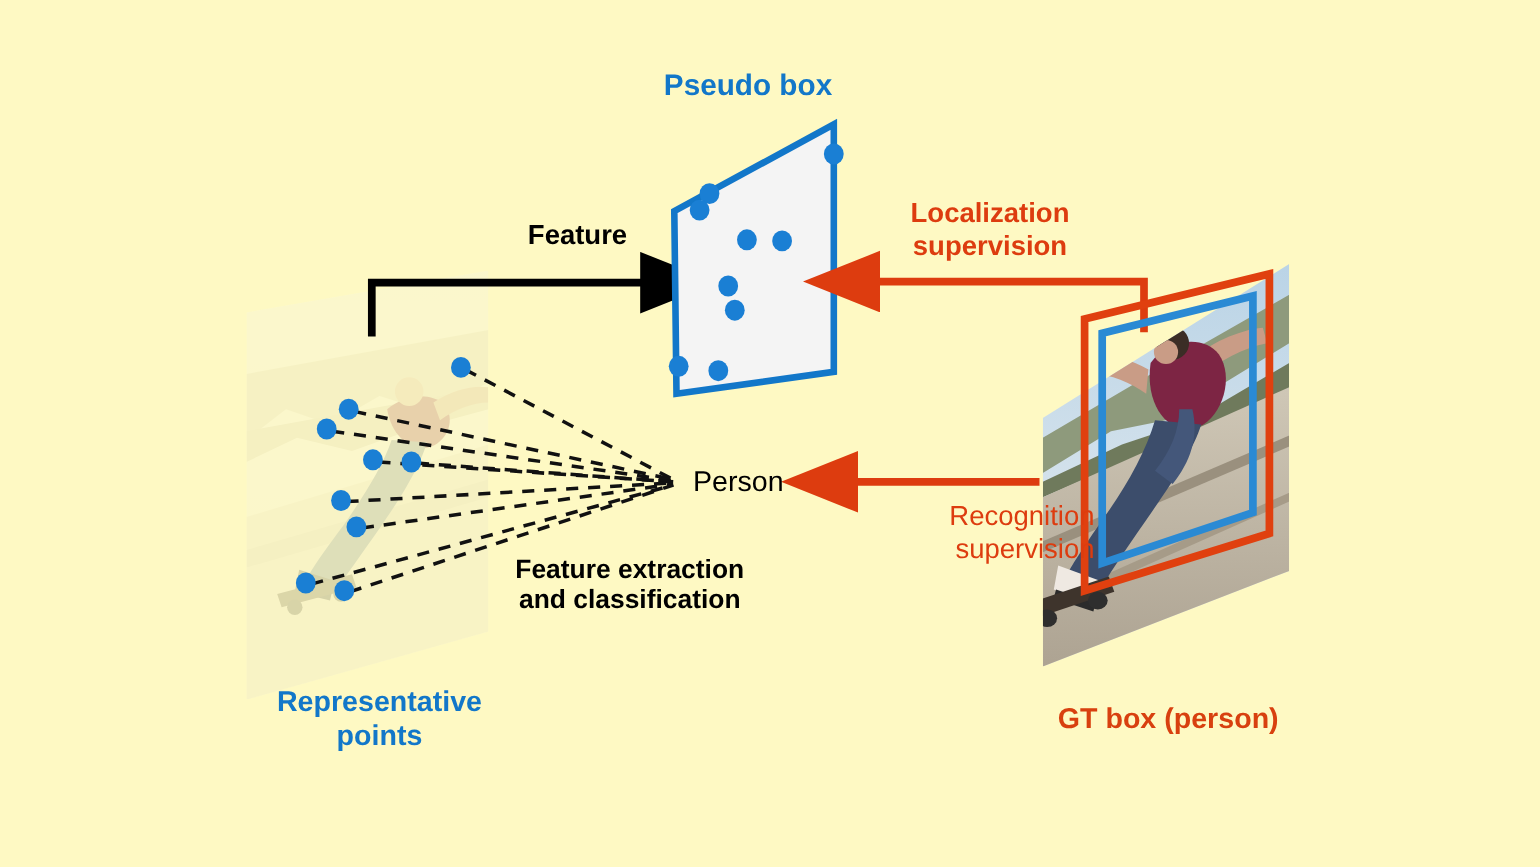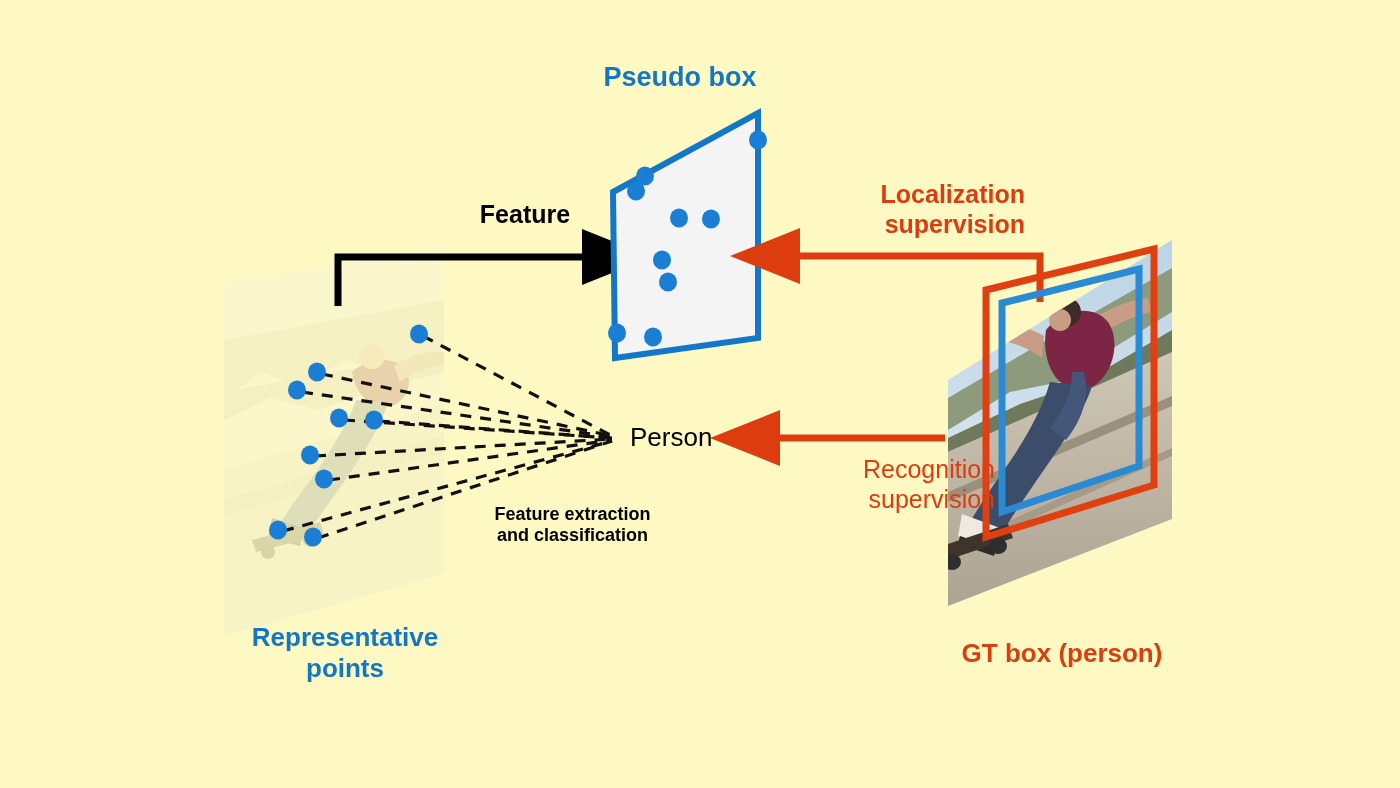--- a/index.html
+++ b/index.html
@@ -33,21 +33,21 @@
     left: 420px; top: 200px;
     width: 210px;
     text-align: center;
     color: #000000;
     font-size: 25px;
     font-weight: 700;
   }
   .lbl-localization {
     left: 775px; top: 180px;
     width: 250px;
-    text-align: right;
+    text-align: center;
     color: #dd3c0f;
     font-size: 25px;
     font-weight: 600;
   }
   .lbl-recognition {
     left: 745px; top: 455px;
     width: 250px;
     text-align: right;
     color: #dd3c0f;
     font-size: 25px;
@@ -57,21 +57,21 @@
     left: 630px; top: 422px;
     color: #000000;
     font-size: 26px;
     font-weight: 400;
   }
   .lbl-feature {
     left: 440px; top: 504px;
     width: 265px;
     text-align: center;
     color: #000000;
-    font-size: 18px;
+    font-size: 24px;
     font-weight: 600;
   }
   .lbl-rep-points {
     left: 225px; top: 622px;
     width: 240px;
     text-align: center;
     color: #1277c9;
     font-size: 26px;
     font-weight: 600;
   }

